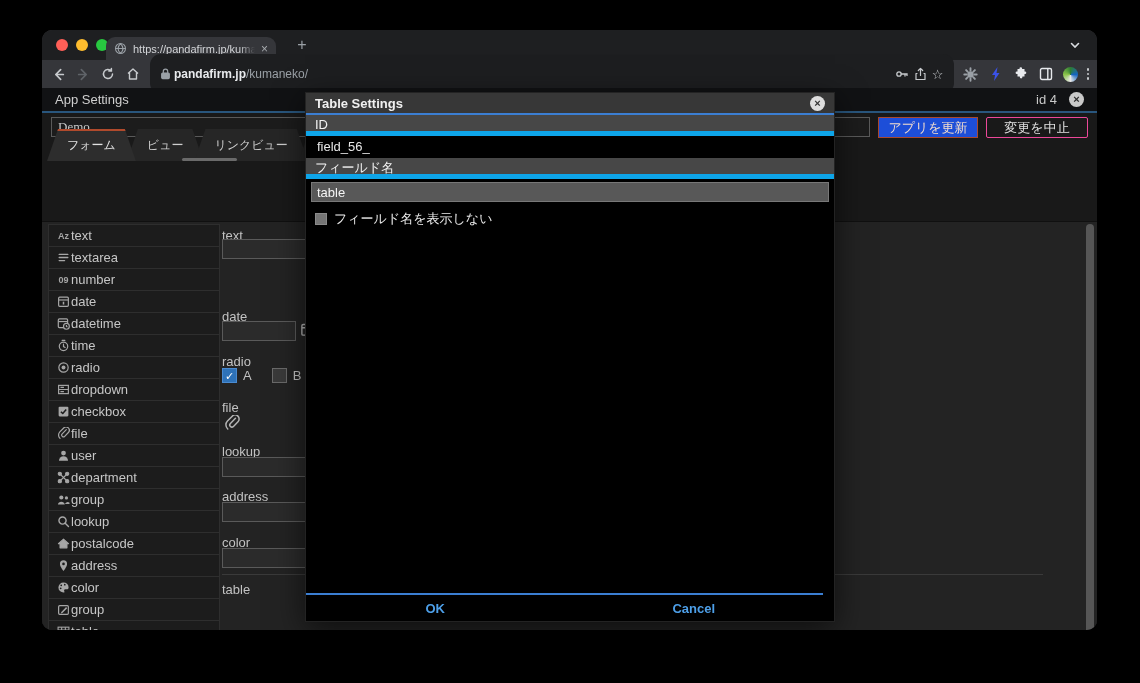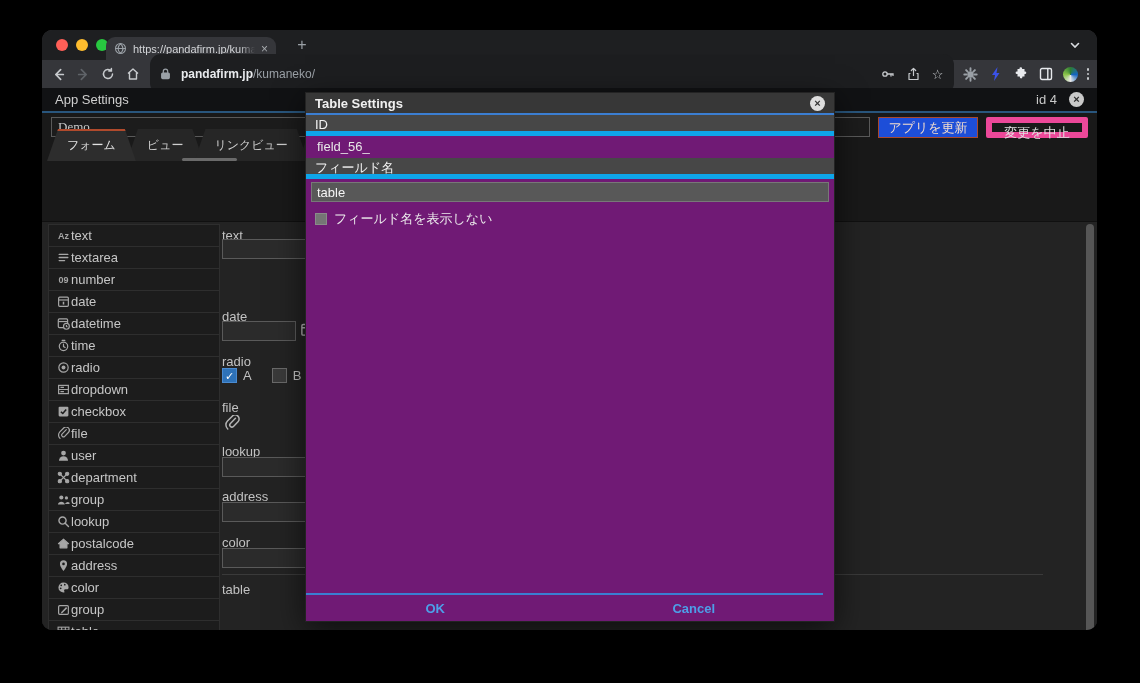--- a/index.html
+++ b/index.html
@@ -15,42 +15,42 @@
   .btab { position:absolute; left:64px; top:7px; width:170px; height:23px; background:#35363a; border-radius:9px 9px 0 0; display:flex; align-items:center; gap:6px; padding:0 8px; }
   .btab-title { position:relative; flex:1; font-size:11px; color:#d3d5d8; white-space:nowrap; overflow:hidden; }
   .btab-title::after { content:""; position:absolute; right:0; top:0; bottom:0; width:16px; background:linear-gradient(90deg,rgba(53,54,58,0),#35363a); }
   .btab-close { color:#a6a9ad; font-size:12px; line-height:1; cursor:default; }
   .newtab-btn { position:absolute; left:250px; top:5px; color:#9aa0a6; font-size:16px; width:20px; height:20px; text-align:center; line-height:20px; }
   .tab-chevron { position:absolute; right:16px; top:9px; }
 
   
   .toolbar { position:absolute; top:30px; left:0; right:0; height:28px; background:#35363a; display:flex; align-items:center; padding:0 8px; gap:9px; }
   .nav-ic { width:16px; height:16px; display:flex; align-items:center; justify-content:center; flex:0 0 auto; }
-  .urlbar { flex:1; height:40px; background:#1d1e20; border-radius:11px; display:flex; align-items:center; padding:0 10px; gap:10px; min-width:0; }
+  .urlbar { flex:1; height:40px; background:#1d1e20; border-radius:11px; display:flex; align-items:center; padding:0 10px; gap:3px; min-width:0; }
   .url-text { font-size:12px; white-space:nowrap; overflow:hidden; }
   .url-domain { color:#e8eaed; font-weight:bold; }
   .url-path { color:#9aa0a6; }
   .url-spacer { flex:1; }
   .star-glyph { color:#c7cacd; font-size:13px; }
   .avatar { width:15px; height:15px; border-radius:50%; background:conic-gradient(#2e7d32,#1565c0,#e8e8e8,#8bc34a,#2e7d32); flex:0 0 auto; }
   .menu-dots { display:flex; flex-direction:column; gap:2px; align-items:center; }
   .menu-dots i { width:2.5px; height:2.5px; border-radius:50%; background:#c7cacd; }
 
   
   .app { position:absolute; top:58px; left:0; right:0; bottom:0; background:#191919; }
   .app-header { height:25px; background:#111214; border-bottom:2px solid #29567d; display:flex; align-items:center; padding:0 13px; }
   .app-title { font-size:13px; color:#cfcfcf; }
   .hdr-right { margin-left:auto; display:flex; gap:12px; }
   .id-badge { font-size:13px; color:#c9c9c9; }
   .circle-x { width:15px; height:15px; border-radius:50%; background:#c9c9c9; color:#2a2a2a; font-size:11px; line-height:15px; text-align:center; font-weight:bold; }
 
   .demo-row { height:28px; display:flex; align-items:center; gap:8px; padding:0 9px;font-family:Liberation Serif, serif; }
   .app-name-input { flex:1; height:20px; background:#1c1c1c; border:1px solid #5a5a5a; color:#c9c9c9; font-size:13px; padding:0 6px; font-family:inherit; }
   .btn-update { width:100px; height:21px; background:#1d4ed8; border:1px solid #a8492f; color:#f2dccd; font-size:13px; line-height:19px; text-align:center; }
-  .btn-abort { width:102px; height:21px; background:transparent; border:6px solid #ec4899; border-radius:2px; color:#e0e0e0; font-size:13px; line-height:19px; text-align:center; }
+  .btn-abort { width:102px; height:21px; background:transparent; border:1px solid #ec4899; border-radius:2px; color:#e0e0e0; font-size:13px; line-height:19px; text-align:center; }
 
   .tab-row { height:20px; position:relative; display:flex; align-items:flex-end; padding-left:5px; background:#191919; }
   .ftab { height:20px; background:#262626; color:#cfcfcf; font-size:12px; display:flex; align-items:center; padding:16px 20px; margin-right:-9px; clip-path:polygon(11px 0, calc(100% - 11px) 0, 100% 100%, 0 100%); }
   .ftab.active { background:#2d2d2d; box-shadow:inset 0 2px 0 #b04a2c; color:#e2e2e2; z-index:2; }
   .tab-hscroll { position:absolute; left:140px; bottom:0; width:55px; height:3px; background:#6a6a6a; border-radius:2px; }
 
   .content { position:absolute; top:133px; left:0; right:0; bottom:0; background:#232323; border-top:1px solid #101010; }
   .vscroll { position:absolute; right:3px; top:2px; width:8px; height:425px; background:#565656; border-radius:4px; }
 
   
@@ -64,21 +64,21 @@
   .f-label { position:absolute; font-size:13px; color:#c2c2c2; }
   .f-input { position:absolute; width:250px; height:20px; background:#2b2b2b; border:1px solid #5a5a5a; }
   .f-input.small { width:74px; }
   .radio-row { position:absolute; display:flex; align-items:center; gap:6px; }
   .cbx { width:15px; height:15px; border:1px solid #6a6a6a; background:#3a3a3a; }
   .cbx.checked { background:#2e72b8; border-color:#4a8ad0; color:#fff; font-size:11px; line-height:14px; text-align:center; }
   .radio-opt-label { font-size:13px; color:#c2c2c2; margin-right:14px; }
   .table-sep { position:absolute; left:0; right:40px; border-top:1px solid #3a3a3a; }
 
   
-  .modal { position:absolute; left:263px; top:62px; width:530px; height:530px; background:#701a75; border:1px solid #232323; box-shadow:0 8px 30px rgba(0,0,0,.6); z-index:20; }
+  .modal { position:absolute; left:263px; top:62px; width:530px; height:530px; background:#000000; border:1px solid #232323; box-shadow:0 8px 30px rgba(0,0,0,.6); z-index:20; }
   .m-header { height:22px; background:#373737; border-bottom:2px solid #3b7ed2; display:flex; align-items:center; padding:0 9px; }
   .m-title { font-size:13px; color:#f0f0f0; font-weight:bold; }
   .m-close { margin-left:auto; width:15px; height:15px; border-radius:50%; background:#dedede; color:#333; font-size:11px; line-height:15px; text-align:center; font-weight:bold; }
   .m-row-label { height:21px; background:#474747; border-bottom:5px solid #0ea5e9; font-size:13px; color:#f2f2f2; line-height:20px; padding:0 9px; }
   .m-row-value { height:22px; font-size:13px; color:#e8e8e8; line-height:22px; padding:0 11px; }
   .m-name-input { display:block; width:calc(100% - 10px); margin:3px 5px 0 5px; height:20px; background:#585858; border:1px solid #787878; color:#f5f5f5; font-size:13px; padding:0 5px; font-family:inherit; }
   .m-check-row { display:flex; align-items:center; gap:7px; margin:8px 9px 0 9px; }
   .m-cbx { width:12px; height:12px; background:#757575; border:1px solid #8a8a8a; }
   .m-check-label { font-size:13px; color:#ececec; }
   .m-footer { position:absolute; left:0; right:11px; bottom:0; border-top:2px solid #3b7ed2; height:28px; display:flex; }

